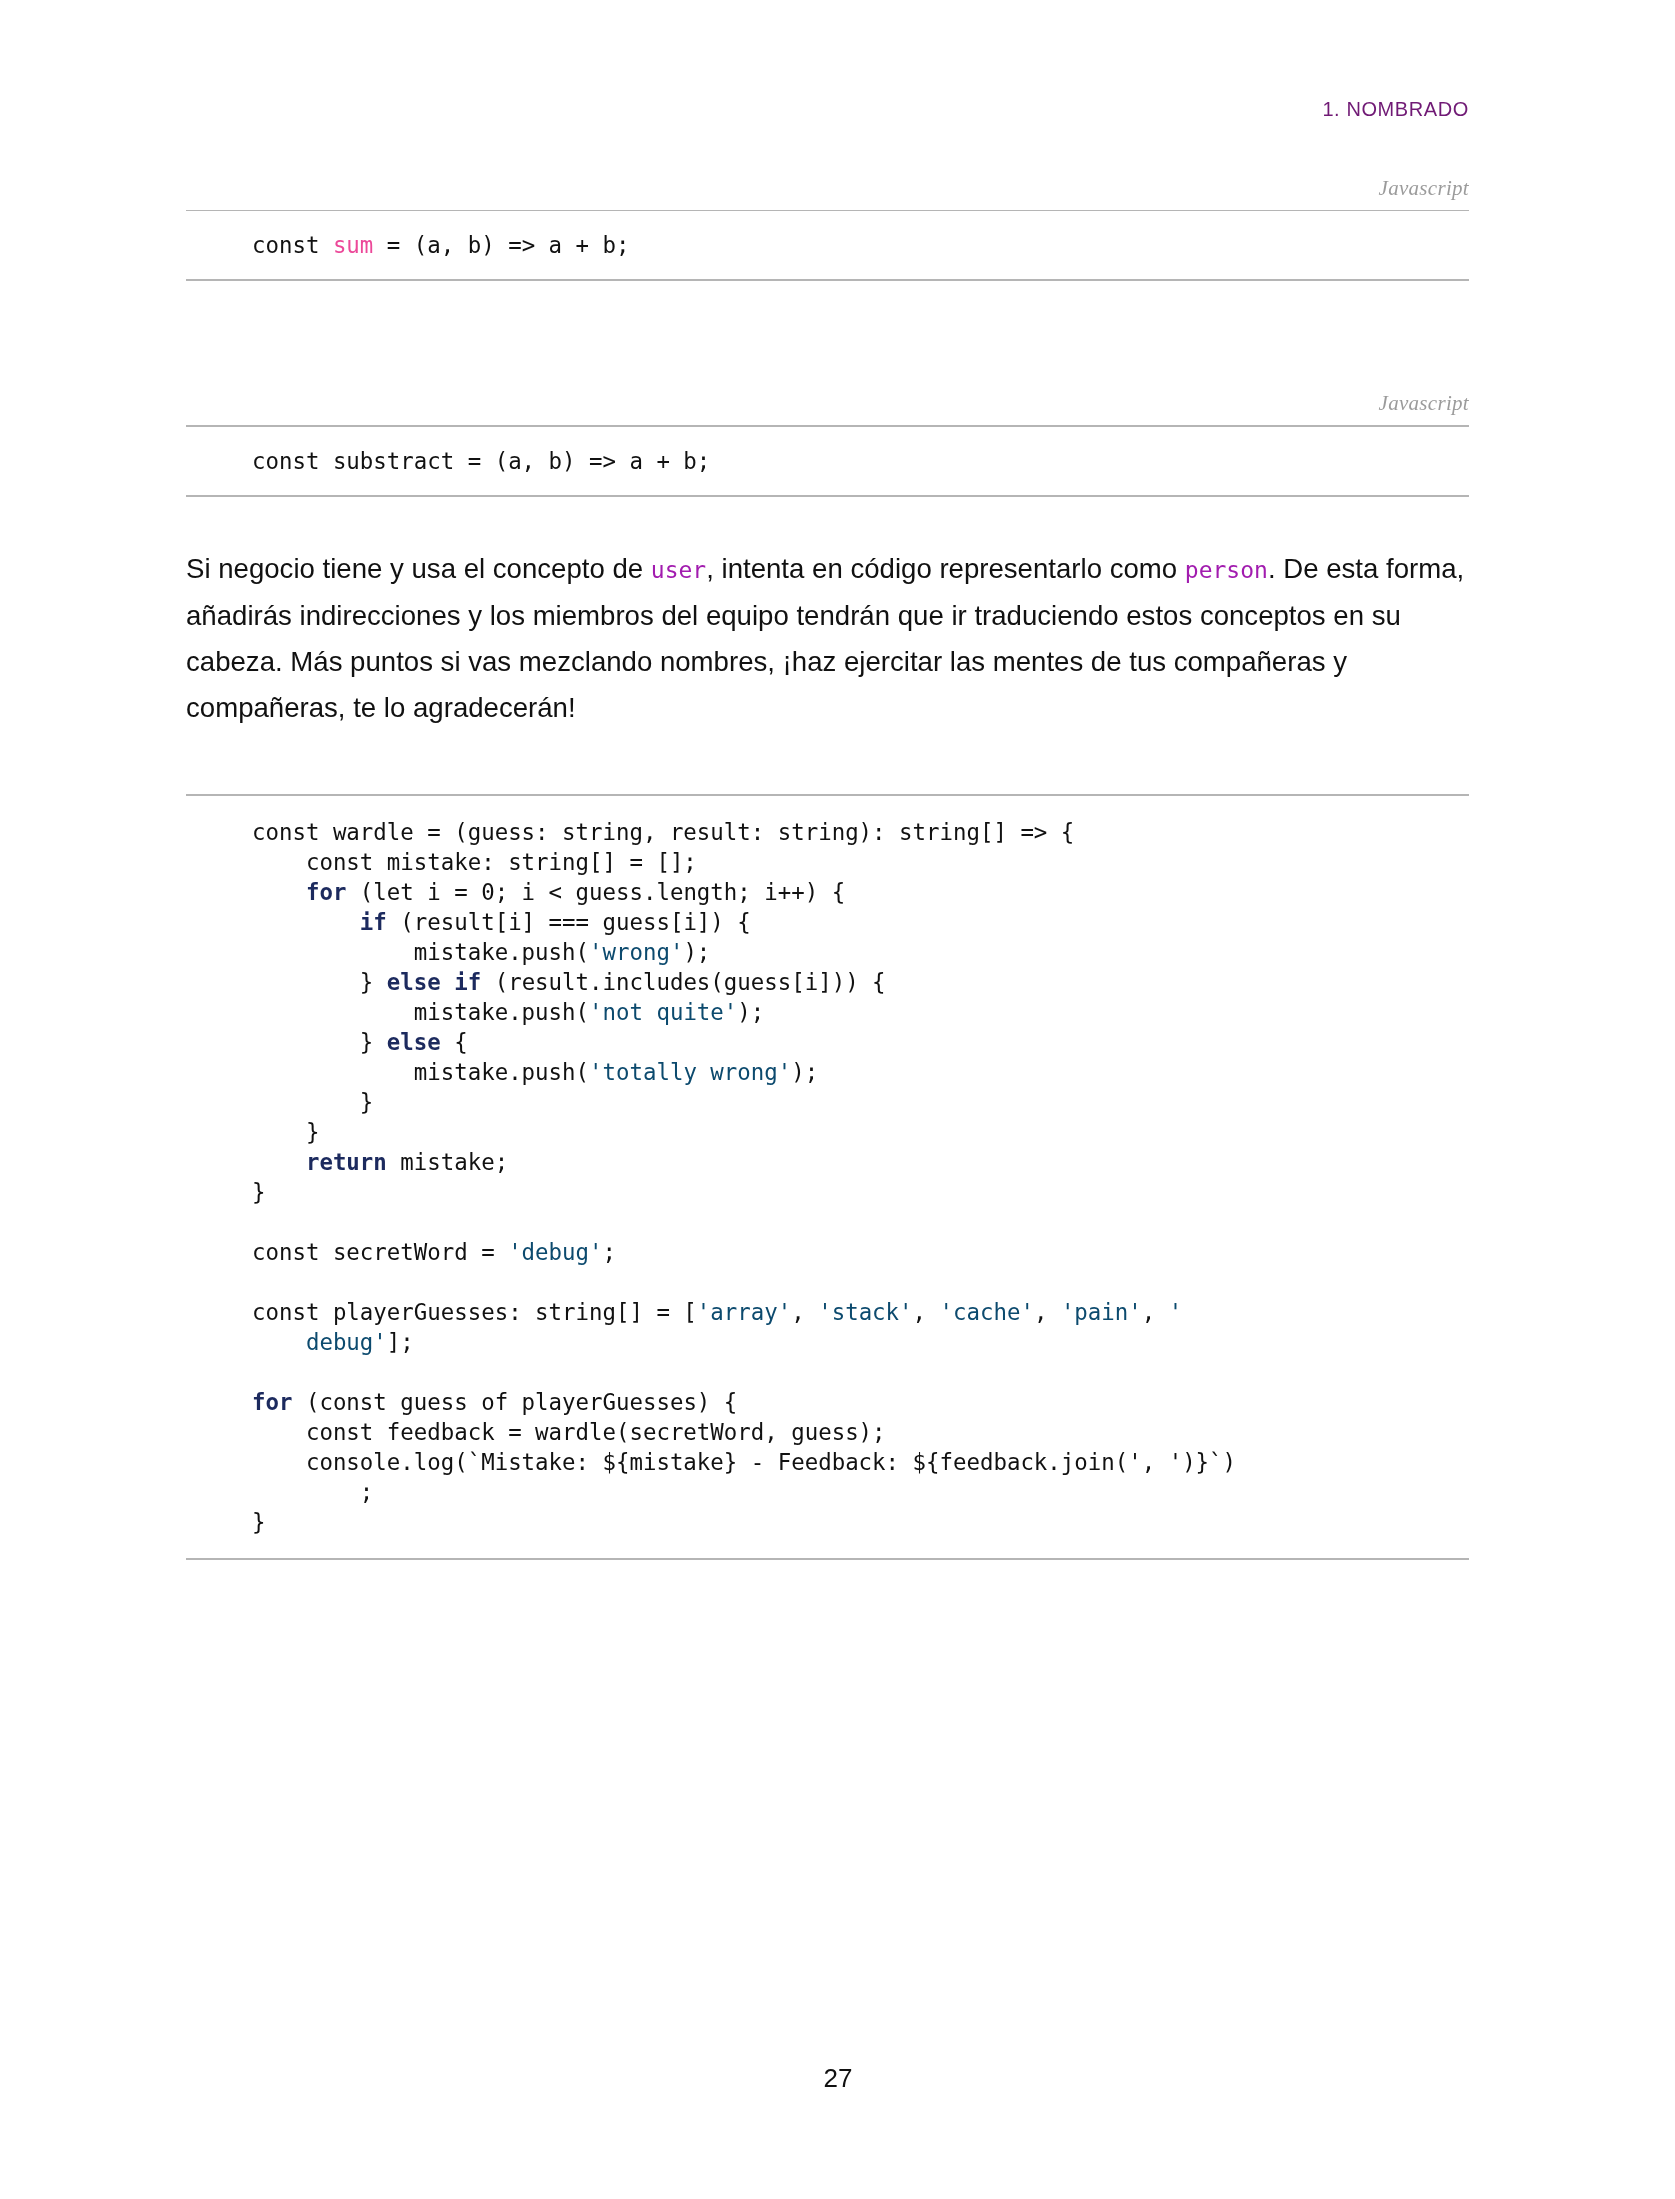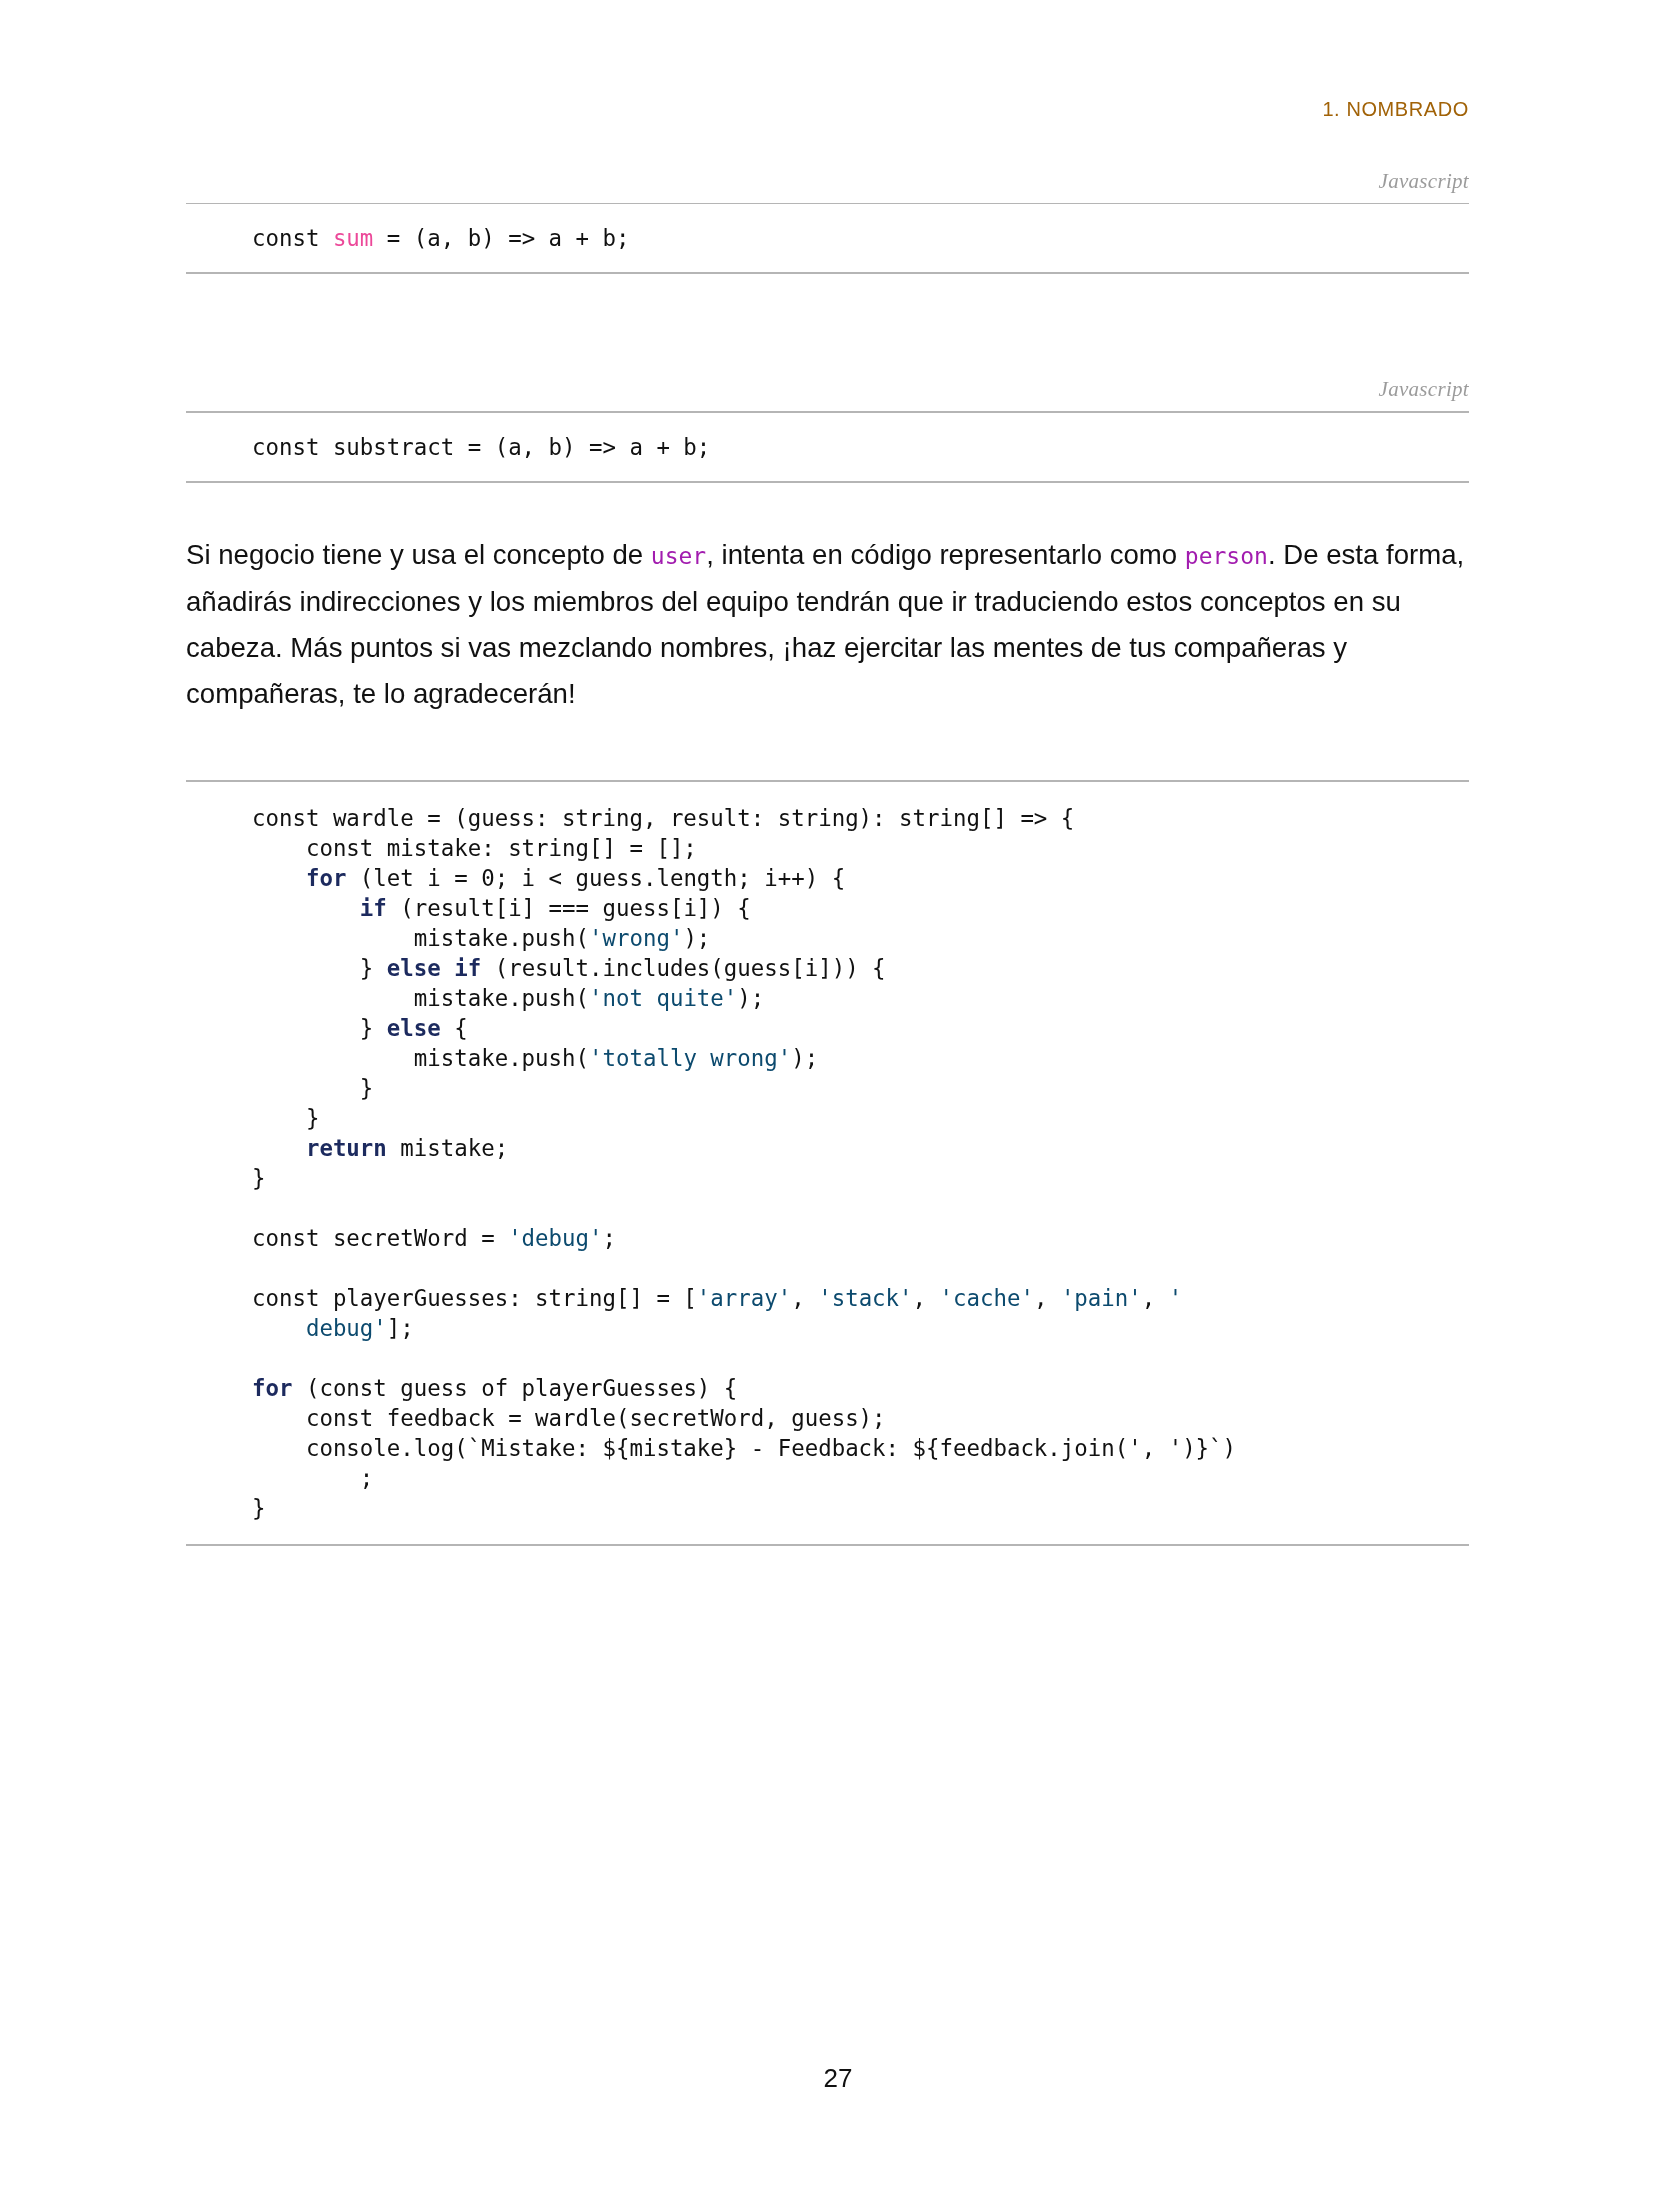--- a/index.html
+++ b/index.html
@@ -20,21 +20,21 @@
   
   .running-header {
     position: absolute;
     top: 98px;
     left: 186px;
     width: 1283px;
     text-align: right;
     font-family: "Liberation Sans", sans-serif;
     font-size: 20px;
     letter-spacing: 0.6px;
-    color: #a16207;
+    color: #701a75;
   }
 
   
   .content {
     position: absolute;
     top: 169px;
     left: 186px;
     width: 1283px;
   }
 
@@ -44,20 +44,21 @@
     padding: 0;
   }
   .code-lang {
     text-align: right;
     font-family: "Liberation Serif", serif;
     font-style: italic;
     font-size: 21px;
     color: #9b9b9b;
     padding-bottom: 8.6px;
     letter-spacing: 0.3px;
+    margin-top: 7px;
   }
   .code-rule {
     height: 1.9px;
     background: #b5b5b5;
     width: 100%;
   }
   .code-body {
     font-family: "DejaVu Sans Mono", "Liberation Mono", monospace;
     font-size: 22.4px;
     line-height: 30px;

